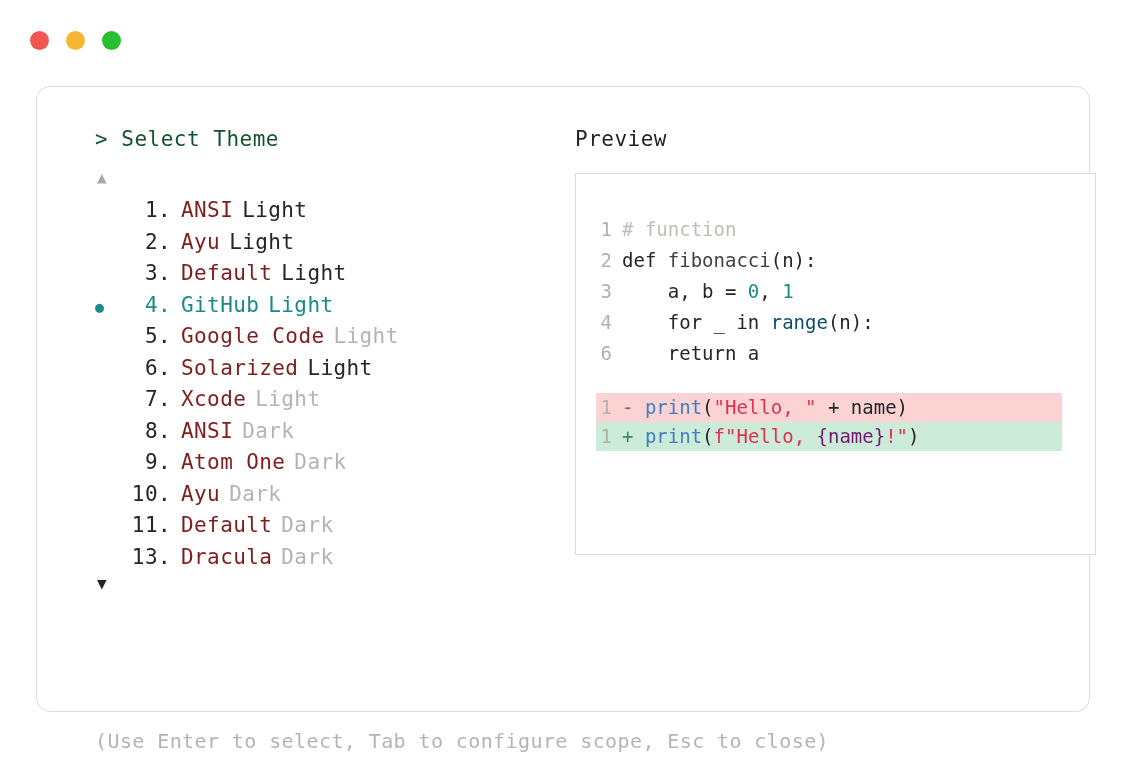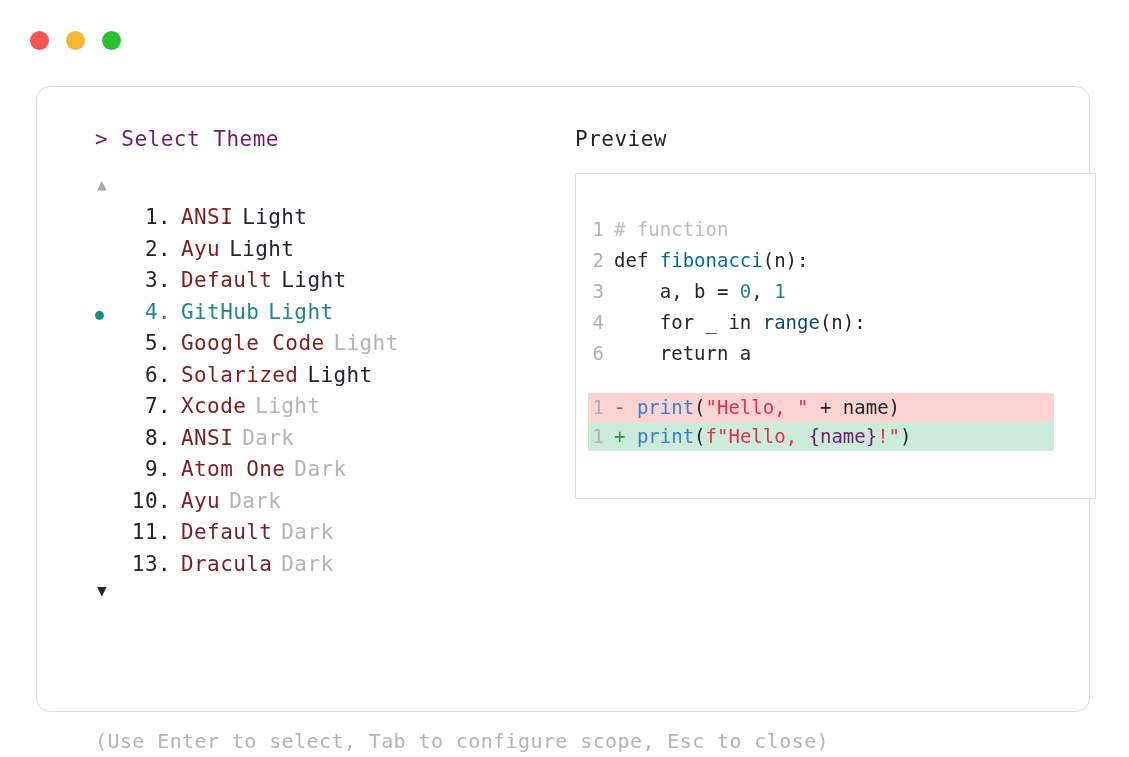--- a/index.html
+++ b/index.html
@@ -56,25 +56,25 @@
   
   .left-col {
     width: 480px;
     flex: 0 0 480px;
     padding-left: 28px;
     box-sizing: border-box;
   }
 
   .prompt-head {
     font-size: 21px;
-    color: #701a75;
+    color: #14532d;
     letter-spacing: 0.5px;
     white-space: pre;
     line-height: 1;
-    margin-bottom: 27px;
+    margin-bottom: 20px;
   }
 
   .scroll-arrow {
     font-size: 16px;
     line-height: 1;
     height: 19px;
     padding-left: 2px;
     user-select: none;
   }
   .scroll-arrow.up { color: #a8a8a8; }
@@ -122,42 +122,42 @@
   .preview-head {
     font-size: 21px;
     color: #22252a;
     letter-spacing: 0.5px;
     line-height: 1;
     margin-bottom: 23px;
   }
   .preview-panel {
     box-sizing: border-box;
     width: 521px;
-    height: 326px;
+    height: 382px;
     border: 1.6px solid #dcdcdc;
     background: #ffffff;
-    padding: 40px 0 0 12px;
+    padding: 40px 0 0 20px;
   }
 
   .code-line {
     font-size: 19px;
     line-height: 31px;
     white-space: pre;
     display: block;
   }
   .ln {
     color: #b0b0b0;
     display: inline-block;
     width: 16px;
     text-align: right;
     margin-right: 10px;
   }
   .tok-comment  { color: #b9c0b6; }
   .tok-kw       { color: #22252a; }
-  .tok-fn       { color: #0369a1; }
+  .tok-fn       { color: #404040; }
   .tok-num      { color: #1a8a86; }
   .tok-builtin  { color: #0c4a6e; }
   .tok-plain    { color: #22252a; }
   .tok-str      { color: #e03050; }
   .tok-print    { color: #3b7fc4; }
   .tok-fprefix  { color: #e03050; }
   .tok-brace    { color: #701a75; }
 
   .code-gap { height: 24px; }
 

